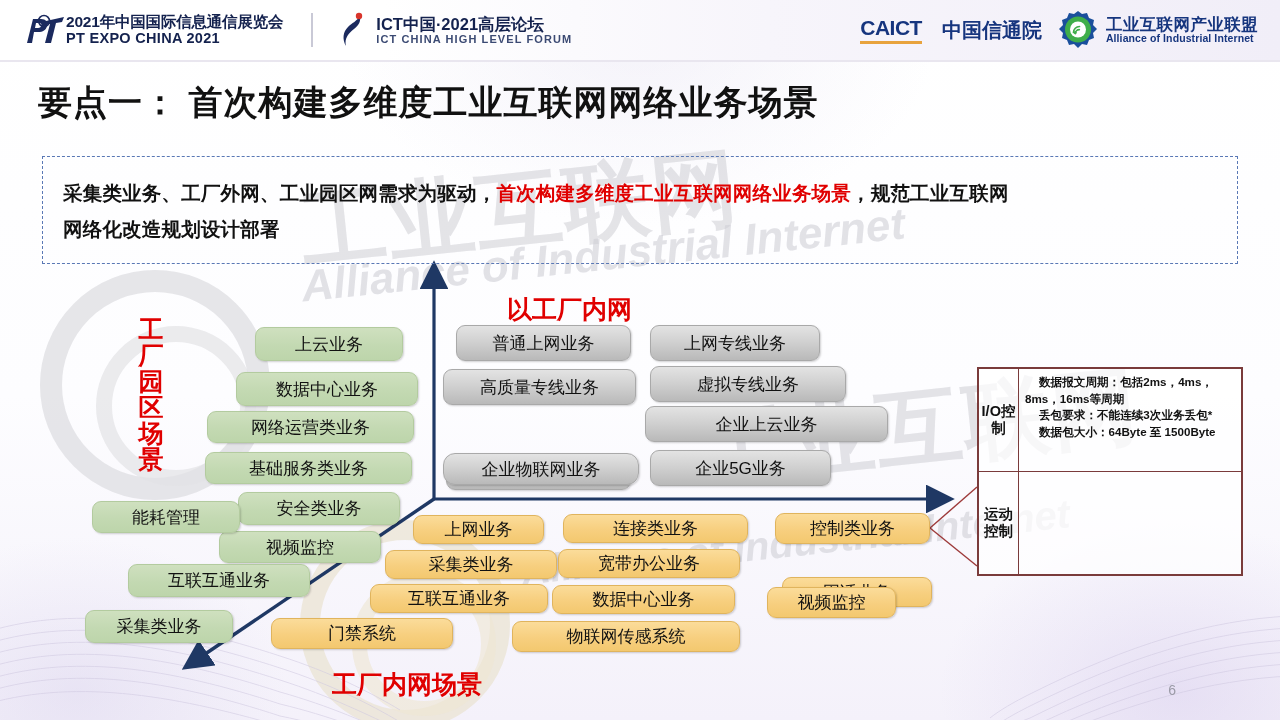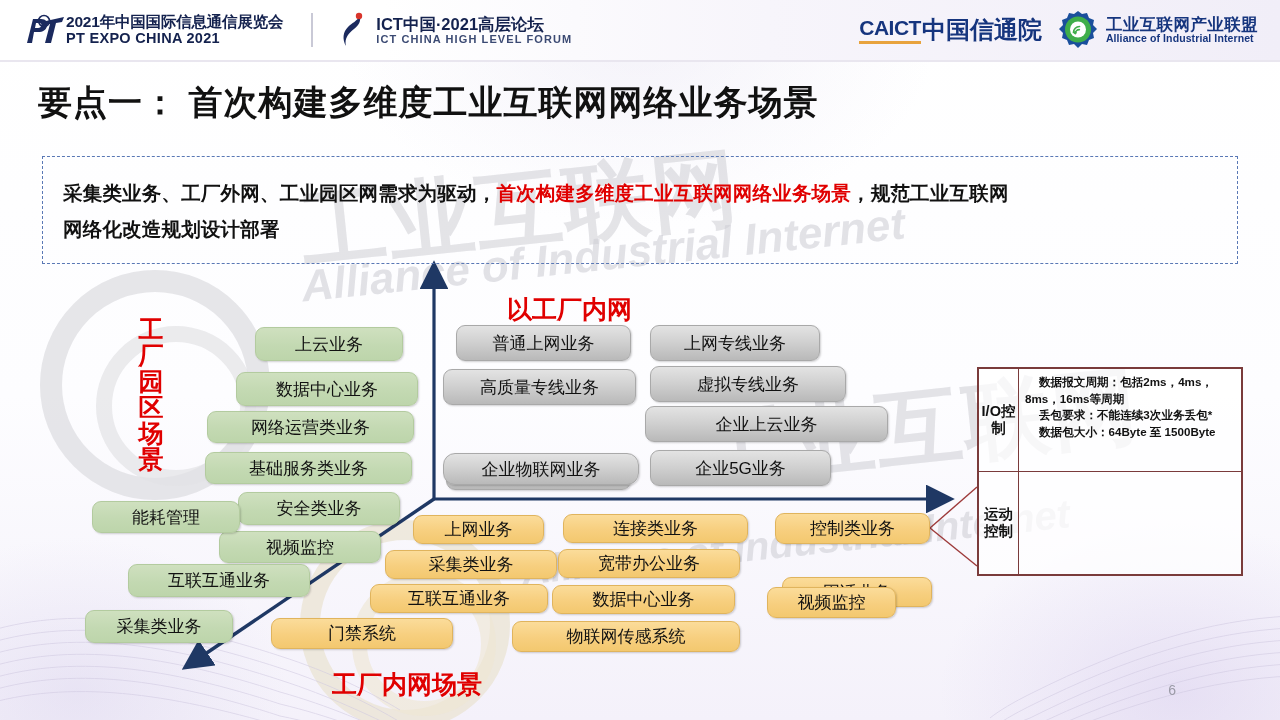--- a/index.html
+++ b/index.html
@@ -84,24 +84,24 @@
   .pt-text { line-height: 1.05; }
   .pt-text .l1 { font-size: 15.5px; font-weight: 800; color: #14224e; letter-spacing: -.2px; }
   .pt-text .l2 { font-size: 14.5px; font-weight: 800; color: #14224e; letter-spacing: .3px; }
   .hdr-div { width: 2px; height: 34px; background: #c9c9d6; margin: 0 14px; }
   .ict-logo { display:flex; align-items:center; gap: 9px; }
   .ict-mark { width: 26px; height: 36px; }
   .ict-text { line-height: 1.1; }
   .ict-text .l1 { font-size: 16.5px; font-weight: 800; color: #14224e; }
   .ict-text .l2 { font-size: 11px; font-weight: 700; color: #3b4a73; letter-spacing: 1.1px; }
   .hdr-right { margin-left: auto; display:flex; align-items:center; gap: 16px; padding-right: 22px; }
-  .caict { display:flex; align-items: center; gap: 1px; }
+  .caict { display:flex; align-items: center; gap: 20px; }
   .caict-en { font-size: 21px; font-weight: 800; color: #16357e; letter-spacing: -.5px;
               border-bottom: 3px solid #e8a33d; padding-bottom: 1px; }
-  .caict-cn { font-size: 24px; font-weight: 800; color: #16357e; }
+  .caict-cn { font-size: 20px; font-weight: 800; color: #16357e; }
   .aii { display:flex; align-items:center; gap: 8px; }
   .aii-mark { width: 40px; height: 40px; }
   .aii-text { line-height: 1.12; }
   .aii-text .l1 { font-size: 16.5px; font-weight: 800; color: #16357e; letter-spacing: .4px; }
   .aii-text .l2 { font-size: 10.5px; font-weight: 700; color: #16357e; letter-spacing: .1px; }
 
   
   .slide-title {
     position: absolute; left: 38px; top: 80px; z-index: 6;
     font-size: 34px; font-weight: 800; color: #111111;

